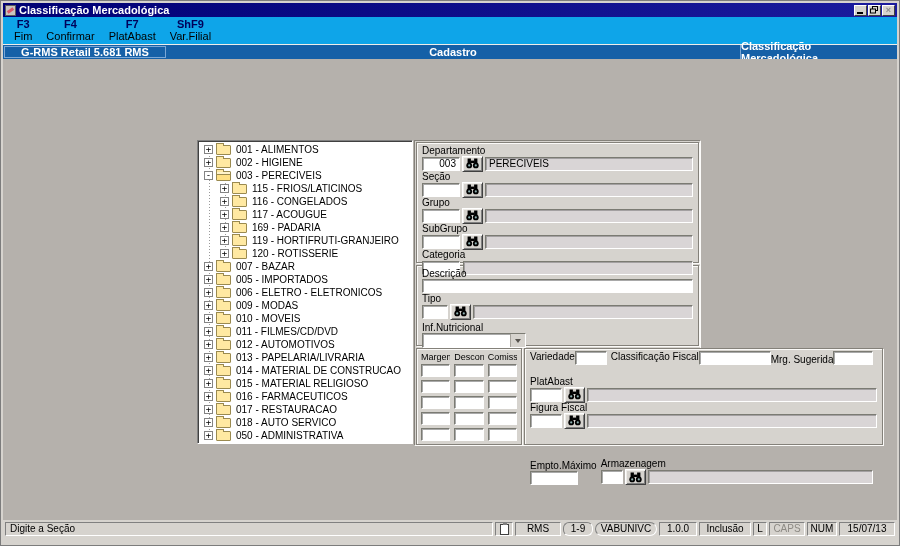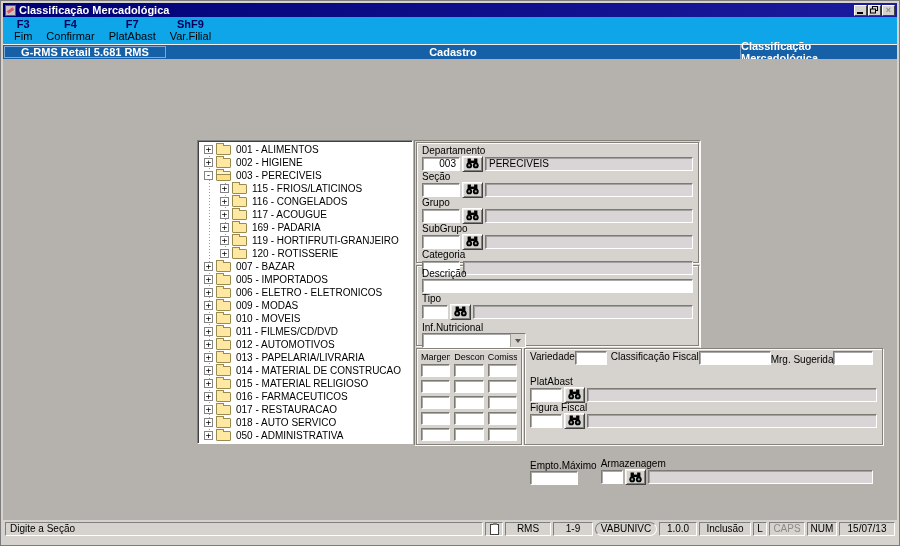--- a/index.html
+++ b/index.html
@@ -502,21 +502,21 @@
 
     </div>
   </div>
 
   <div class="statusband">
     <div class="sb-cell sb-msg">Digite a Seção</div>
     <div class="sb-cell sb-icon">
       <span class="doc-icon"></span>
     </div>
   <div class="sb-cell" style="width: 46px;">RMS</div>
-      <div class="sb-cell" style="width: 40px;">1-9</div>
+      <div class="sb-cell" style="width: 30px; border-radius: 6px;">1-9</div>
       <div class="sb-cell" style="width: 62px; border-radius: 7px;">VABUNIVC</div>
       <div class="sb-cell" style="width: 38px;">1.0.0</div>
       <div class="sb-cell" style="width: 52px;">Inclusão</div>
       <div class="sb-cell" style="width: 14px;">L</div>
       <div class="sb-cell dim" style="width: 36px;">CAPS</div>
       <div class="sb-cell" style="width: 30px;">NUM</div>
       <div class="sb-cell" style="width: 56px;">15/07/13</div>
     </div>
 
 </div>

